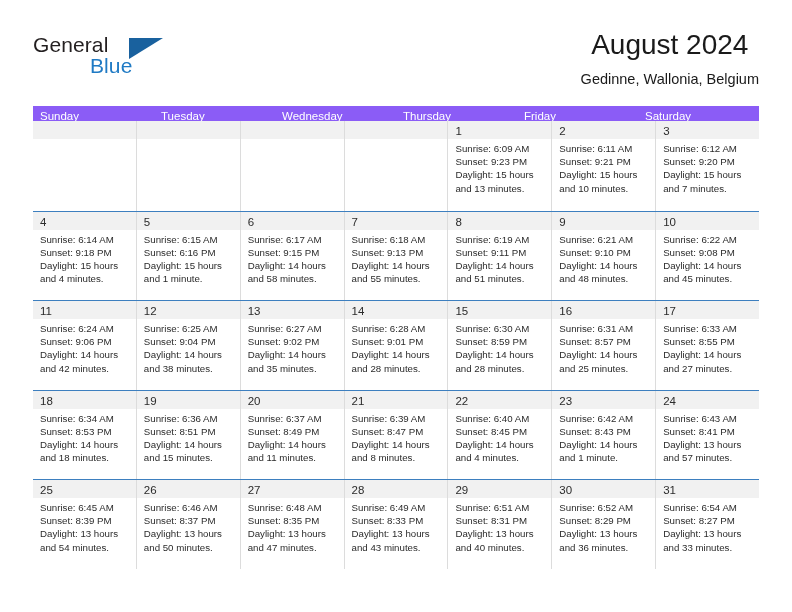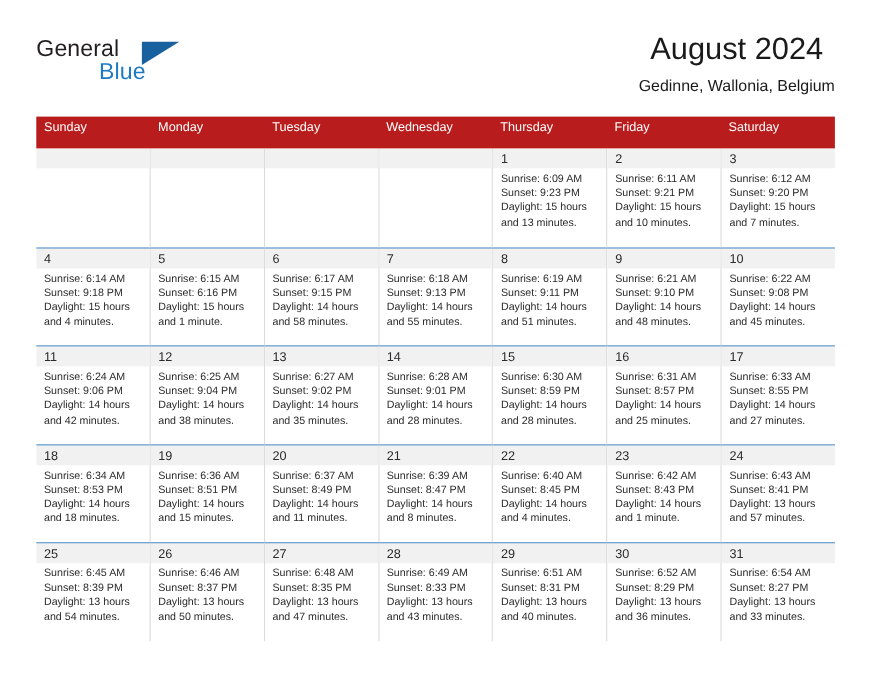--- a/index.html
+++ b/index.html
@@ -89,22 +89,22 @@
 
   
   .calendar {
     position: absolute;
     left: 33px;
     top: 106px;
     width: 726px;
   }
   .dow-row {
     display: flex;
-    background: #b91c1c;
-    height: 29px;
+    background: #8b5cf6;
+    height: 15px;
   }
   .dow-cell {
     flex: 1 1 0;
     color: #ffffff;
     font-size: 11.5px;
     line-height: 21px;
     padding-left: 7px;
     box-sizing: border-box;
     white-space: nowrap;
     overflow: hidden;
@@ -170,21 +170,20 @@
       <div class="cal-title">August 2024</div>
       <div class="cal-location">Gedinne, Wallonia, Belgium</div>
     </div>
 
   </div>
 
   <div class="calendar">
 
     <div class="dow-row">
       <div class="dow-cell">Sunday</div>
-      <div class="dow-cell">Monday</div>
       <div class="dow-cell">Tuesday</div>
       <div class="dow-cell">Wednesday</div>
       <div class="dow-cell">Thursday</div>
       <div class="dow-cell">Friday</div>
       <div class="dow-cell">Saturday</div>
     </div>
 
     <div id="weeks-container">
         <div class="week-row first">
           <div class="day-cell empty">

